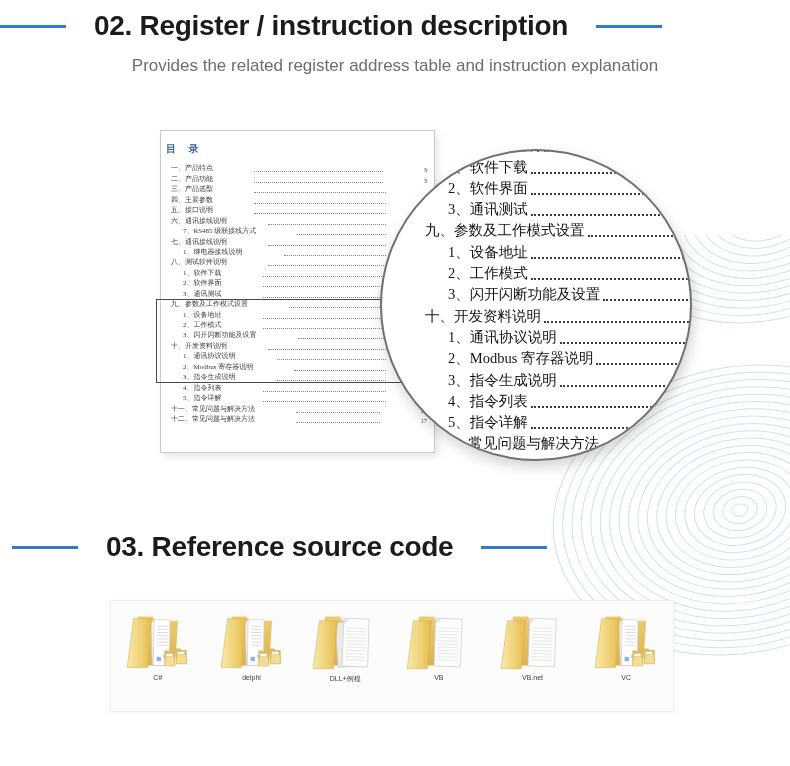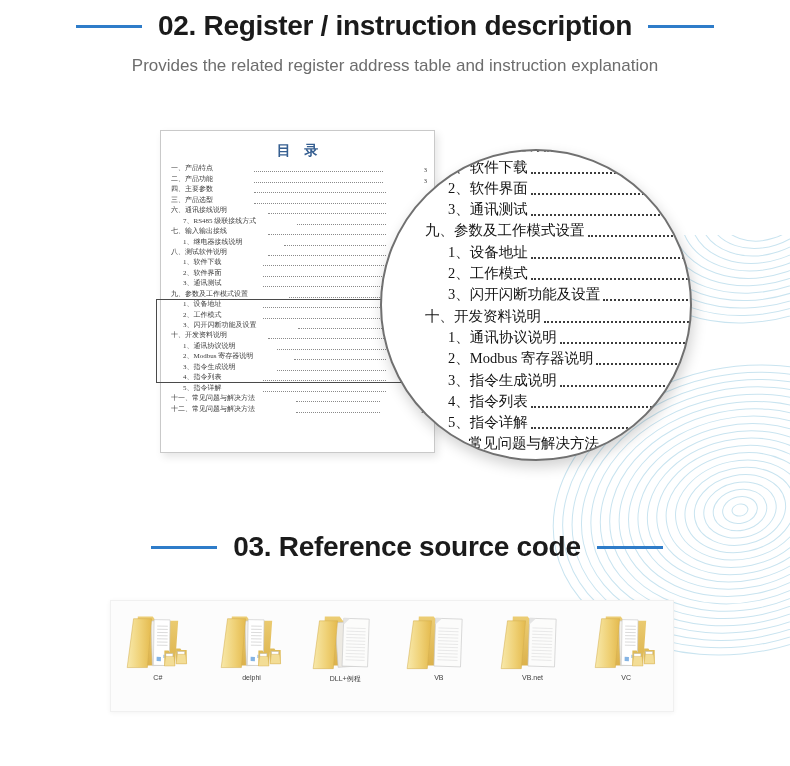--- a/index.html
+++ b/index.html
@@ -1,32 +1,32 @@
 <!DOCTYPE html>
 <html style="--accent: #2e7cc9;"><head>
 <meta charset="utf-8">
 <style>
   html,body{margin:0;padding:0;background:#fff;}
   .page{position:relative;width:790px;height:766px;background:#ffffff;overflow:hidden;
         font-family:"Liberation Sans",sans-serif;}
   
   .contours{position:absolute;left:540px;top:235px;z-index:0;}
   
-  .hdr{position:absolute;left:0;width:790px;display:flex;align-items:center;justify-content:center;gap:16px;z-index:1;}
+  .hdr{position:absolute;left:0;width:790px;display:flex;align-items:center;gap:28px;z-index:1;}
   #hdr02{top:10px;}
   #hdr03{top:531px;padding-left:12px;}
   .rule{width:66px;height:3px;background:var(--accent,#2e7cc9);}
   .hdr-txt{margin:0;font-size:28px;font-weight:700;color:#1b1b1b;letter-spacing:-0.3px;}
   .subtitle{position:absolute;top:56px;left:0;width:790px;margin:0;text-align:center;
             font-size:17px;color:#6d6d6d;z-index:1;}
   
   .doc{position:absolute;left:160px;top:130px;width:273px;height:321px;background:#fff;
        border:1px solid #c9c9c9;box-shadow:3px 4px 8px rgba(0,0,0,.10);z-index:1;}
-  .doc-title{margin-top:11px;text-align:center;font-family:"Liberation Serif","DejaVu Serif",serif;
-             font-size:14px;font-weight:700;letter-spacing:5px;text-indent:5px;color:#365f91;}
+  .doc-title{margin-top:11px;text-align:left;font-family:"Liberation Serif","DejaVu Serif",serif;
+             font-size:10px;font-weight:700;letter-spacing:5px;text-indent:5px;color:#365f91;}
   .toc{position:absolute;left:10px;right:7px;top:32px;font-family:"Liberation Serif","DejaVu Serif",serif;color:#3a3a3a;}
   .toc-row{display:flex;align-items:flex-end;height:10.45px;font-size:7px;gap:40px;}
   .toc-row.lvl1{padding-left:12px;}
   .toc-label{white-space:nowrap;}
   .toc-dots{flex:1;border-bottom:1px dotted #8a8a8a;margin:0 1px 1px 1px;}
   .toc-page{font-size:6.5px;}
   .hl-rect{position:absolute;left:-5px;top:168px;width:277px;height:82px;border:1px solid #4a4a4a;}
   
   .lens{position:absolute;left:380px;top:149px;width:308px;height:308px;background:#fff;
         border:2px solid #707070;border-radius:50%;overflow:hidden;z-index:3;
@@ -101,41 +101,46 @@
           <span class="toc-label">一、产品特点</span>
           <span class="toc-dots"></span>
           <span class="toc-page">3</span>
         </div>
         <div class="toc-row lvl0">
           <span class="toc-label">二、产品功能</span>
           <span class="toc-dots"></span>
           <span class="toc-page">3</span>
         </div>
         <div class="toc-row lvl0">
+          <span class="toc-label">三、产品选型</span>
+          <span class="toc-dots"></span>
+          <span class="toc-page"></span>
+        </div>
+        <div class="toc-row lvl0">
           <span class="toc-label">四、主要参数</span>
           <span class="toc-dots"></span>
           <span class="toc-page"></span>
         </div>
         <div class="toc-row lvl0">
-          <span class="toc-label">三、产品选型</span>
+          <span class="toc-label">五、接口说明</span>
           <span class="toc-dots"></span>
           <span class="toc-page"></span>
         </div>
         <div class="toc-row lvl0">
           <span class="toc-label">六、通讯接线说明</span>
           <span class="toc-dots"></span>
           <span class="toc-page"></span>
         </div>
         <div class="toc-row lvl1">
           <span class="toc-label">7、RS485 级联接线方式</span>
           <span class="toc-dots"></span>
           <span class="toc-page"></span>
         </div>
         <div class="toc-row lvl0">
-          <span class="toc-label">七、输入输出接线</span>
+          <span class="toc-label">七、通讯接线说明</span>
           <span class="toc-dots"></span>
           <span class="toc-page"></span>
         </div>
         <div class="toc-row lvl1">
           <span class="toc-label">1、继电器接线说明</span>
           <span class="toc-dots"></span>
           <span class="toc-page"></span>
         </div>
         <div class="toc-row lvl0">
           <span class="toc-label">八、测试软件说明</span>

